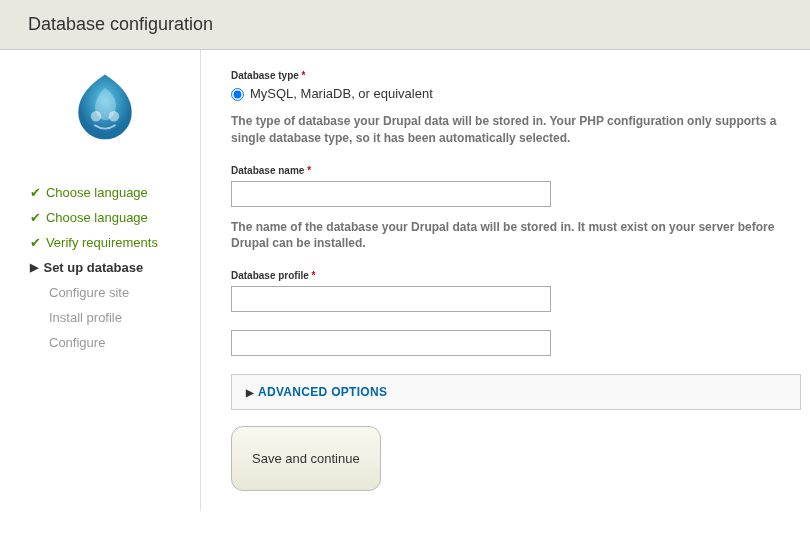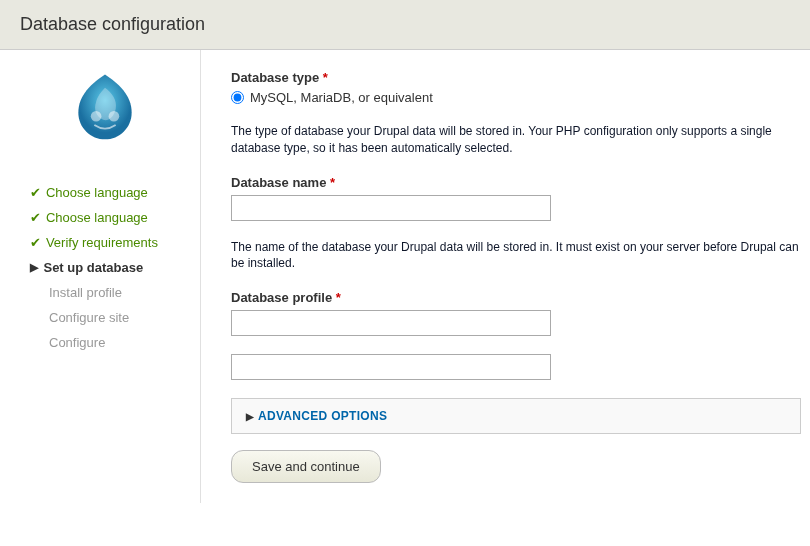--- a/index.html
+++ b/index.html
@@ -7,21 +7,21 @@
       font-family: Arial, Helvetica, sans-serif;
       font-size: 13px;
       background: #fff;
       color: #333;
       width: 810px;
       height: 546px;
       overflow: hidden;
     }
     .page-header {
       background: #e8e8e0;
-      padding: 14px 20px;
+      padding: 14px 28px;
       border-bottom: 1px solid #ccc;
     }
     .page-header h1 {
       font-size: 18px;
       font-weight: normal;
       color: #333;
     }
     .content-area {
       display: flex;
       padding: 0;
@@ -73,36 +73,37 @@
       flex: 1;
       padding: 20px 30px;
       border-left: 1px solid #e0e0e0;
     }
     .form-section {
       margin-bottom: 18px;
     }
     .field-label {
       font-weight: bold;
       margin-bottom: 5px;
-      font-size: 13px;
+      font-size: 10px;
     }
     .required-star {
       color: #cc0000;
     }
     .radio-group {
       display: flex;
-      align-items: center;
+      align-items: flex-end;
       gap: 6px;
       margin-bottom: 5px;
     }
     .field-description {
-      color: #0f172a;
+      color: #737373;
       font-size: 12px;
       line-height: 1.4;
-      margin-top: 18px;
+      margin-top: 12px;
+      font-weight: bold;
     }
     .form-input {
       width: 320px;
       height: 26px;
       border: 1px solid #aaa;
       padding: 3px 6px;
       font-size: 13px;
       background: #fff;
       display: block;
     }
@@ -125,21 +126,21 @@
       gap: 4px;
     }
     .advanced-arrow {
       font-size: 10px;
       color: #333;
     }
     .save-button {
       background: linear-gradient(to bottom, #f8f8f0, #e8e8d8);
       border: 1px solid #bbb;
       border-radius: 12px;
-      padding: 8px 20px;
+      padding: 24px 20px;
       font-size: 13px;
       color: #333;
       cursor: pointer;
       font-family: Arial, Helvetica, sans-serif;
     }
   </style>
 </head>
 <body>
 
 <div class="page-header">
@@ -181,25 +182,25 @@
       <li class="nav-item completed">
         <span class="check-icon">✔</span>
         <span>Verify requirements</span>
       </li>
       <li class="nav-item active">
         <span class="arrow-icon">▶</span>
         <span>Set up database</span>
       </li>
       <li class="nav-item inactive">
         <span style="width:14px; display:inline-block;"></span>
-        <span>Install profile</span>
+        <span>Configure site</span>
       </li>
       <li class="nav-item inactive">
         <span style="width:14px; display:inline-block;"></span>
-        <span>Configure site</span>
+        <span>Install profile</span>
       </li>
       <li class="nav-item inactive">
         <span style="width:14px; display:inline-block;"></span>
         <span>Configure</span>
       </li>
     </ul>
   </aside>
 
   <main class="main-content">
 

